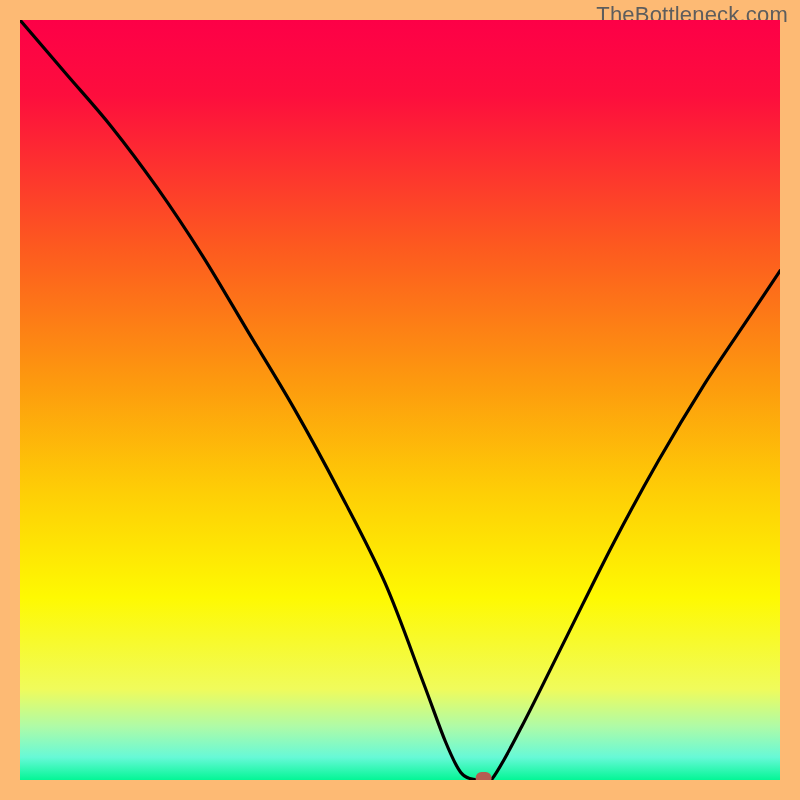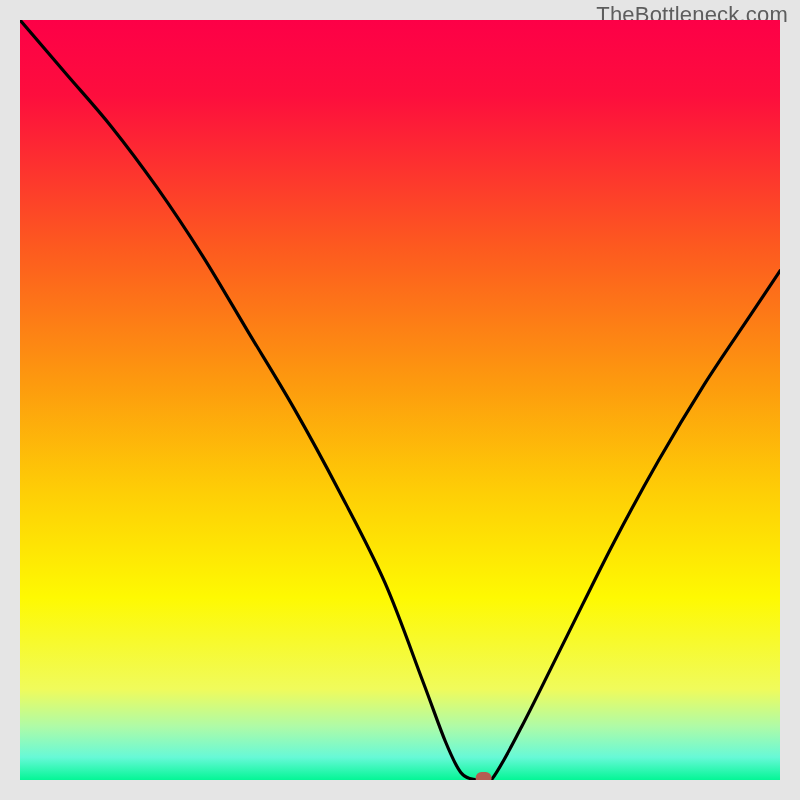--- a/index.html
+++ b/index.html
@@ -8,21 +8,21 @@
     width: 800px;
     height: 800px;
     background: #000000;
     overflow: hidden;
     font-family: Arial, Helvetica, sans-serif;
   }
   .stage {
     position: relative;
     width: 800px;
     height: 800px;
-    background: #e5e5e5;
+    background: #fdba74;
   }
   .plot {
     position: absolute;
     left: 20px;
     top: 20px;
     width: 760px;
     height: 760px;
     overflow: hidden;
   }
   .watermark {

